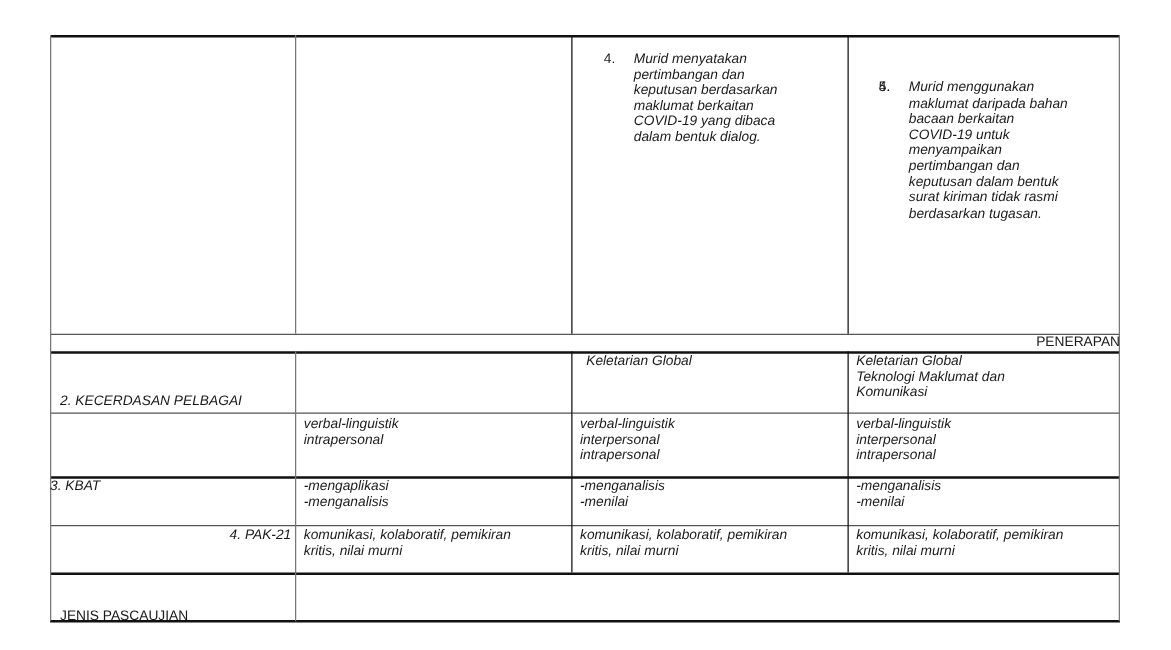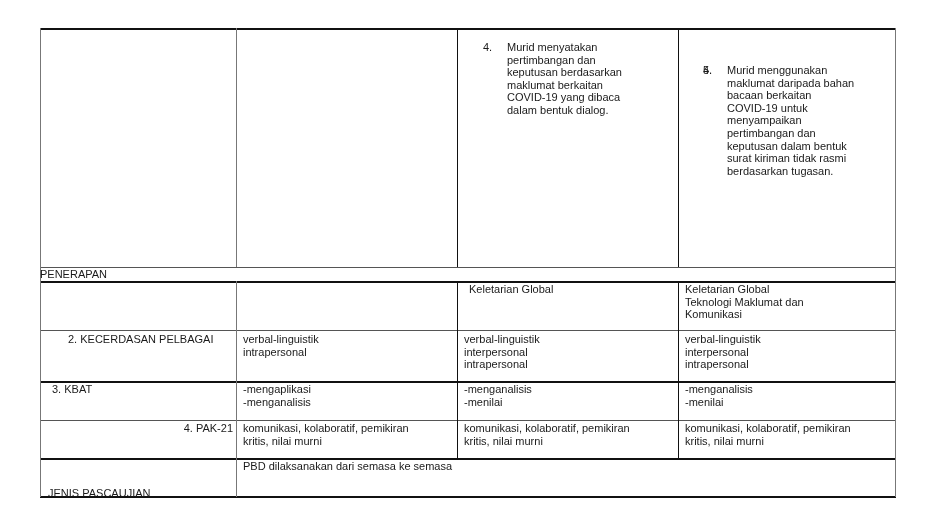--- a/index.html
+++ b/index.html
@@ -7,21 +7,21 @@
          font-family:"Liberation Sans", sans-serif; color:#1a1a1a; }
   .tbl { position:absolute; left:40px; top:28px; width:856px; height:469px; }
   .cell { position:absolute; box-sizing:border-box; font-size:11px; line-height:12.6px; }
   .hline { position:absolute; height:1px; background:#555; }
   .hline.dark { background:#111; height:1.5px; }
   .vline { position:absolute; width:1px; background:#777; }
   .vline.dark { background:#111; }
   ol.items { margin:0; padding:0; list-style:none; }
   ol.items li { position:relative; padding-left:24px; margin-bottom:24px; }
   ol.items li .num { position:absolute; left:0; top:0; }
-  .txt { white-space:pre-line; }
+  .txt { white-space:pre-line;font-style:italic; }
 </style>
 </head>
 <body>
 
 <div class="tbl">
 
   <div class="hline dark" style="left:0;top:0;width:856px;"></div>
   <div class="hline" style="left:0;top:239px;width:856px;"></div>
   <div class="hline dark" style="left:0;top:253px;width:856px;"></div>
   <div class="hline" style="left:0;top:302px;width:856px;"></div>
@@ -65,48 +65,47 @@
 COVID-19 untuk
 menyampaikan
 pertimbangan dan
 keputusan dalam bentuk
 surat kiriman tidak rasmi
 berdasarkan tugasan.</span>
       </li>
     </ol>
   </div>
 
-  <div class="cell" style="left:0;top:239px;width:856px;height:14px;text-align:left;line-height:14px;">PENERAPAN</div>
+  <div class="cell" style="left:0;top:239px;width:856px;height:14px;text-align:right;line-height:14px;">PENERAPAN</div>
 
   <div class="cell txt" style="left:429px;top:255px;width:205px;">Keletarian Global</div>
   <div class="cell txt" style="left:645px;top:255px;width:205px;">Keletarian Global
 Teknologi Maklumat dan
 Komunikasi</div>
 
-  <div class="cell txt" style="left:8px;top:305px;width:188px;margin-left:20px;">2.  KECERDASAN PELBAGAI</div>
+  <div class="cell txt" style="left:8px;top:287px;width:188px;">2.  KECERDASAN PELBAGAI</div>
   <div class="cell txt" style="left:203px;top:305px;width:210px;"> verbal-linguistik
 intrapersonal</div>
   <div class="cell txt" style="left:424px;top:305px;width:210px;">verbal-linguistik
 interpersonal
 intrapersonal</div>
   <div class="cell txt" style="left:645px;top:305px;width:205px;">verbal-linguistik
 interpersonal
 intrapersonal</div>
 
-  <div class="cell txt" style="left:12px;top:355px;width:185px;">3.  KBAT</div>
+  <div class="cell txt" style="left:0;top:355px;width:185px;">3.  KBAT</div>
   <div class="cell txt" style="left:203px;top:355px;width:210px;">-mengaplikasi
 -menganalisis</div>
   <div class="cell txt" style="left:424px;top:355px;width:210px;">-menganalisis
 -menilai</div>
   <div class="cell txt" style="left:645px;top:355px;width:205px;">-menganalisis
 -menilai</div>
 
   <div class="cell txt" style="left:8px;top:394px;width:185px;text-align:right;">4.  PAK-21</div>
   <div class="cell txt" style="left:203px;top:394px;width:212px;">komunikasi, kolaboratif, pemikiran
 kritis, nilai murni</div>
   <div class="cell txt" style="left:424px;top:394px;width:212px;">komunikasi, kolaboratif, pemikiran
 kritis, nilai murni</div>
   <div class="cell txt" style="left:645px;top:394px;width:210px;">komunikasi, kolaboratif, pemikiran
 kritis, nilai murni</div>
 
   <div class="cell" style="left:8px;top:432px;width:185px;margin-top:27px;">JENIS PASCAUJIAN</div>
-  <div class="cell" style="left:203px;top:432px;width:640px;">PBD dilaksanakan dari semasa ke semasa</div>
 </div>
 
 </body></html>

